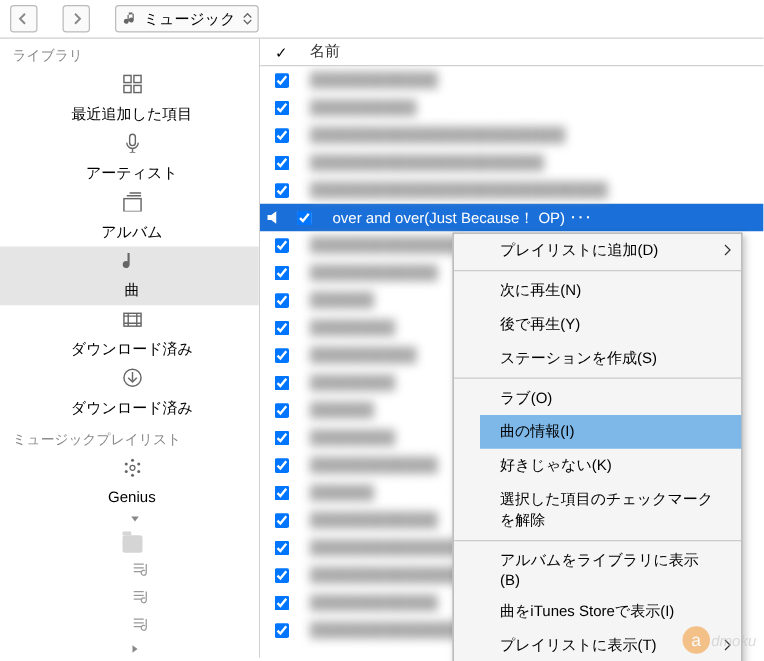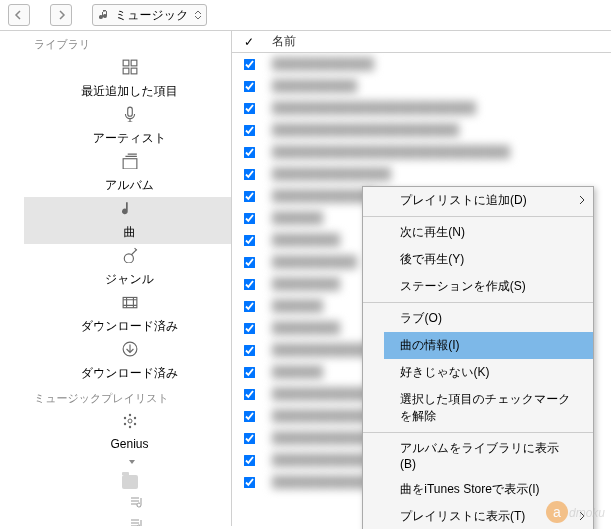--- a/index.html
+++ b/index.html
@@ -6,21 +6,21 @@
 body { background: #fff; width: 611px; height: 529px; overflow: hidden; position: relative; }
 
 .toolbar { height: 31px; display: flex; align-items: center; padding: 4px 8px; gap: 20px; border-bottom: 1px solid #d0d0d0; }
 .nav-btn { width: 22px; height: 22px; border: 1px solid #bbb; border-radius: 3px; background: #fafafa; display: flex; align-items: center; justify-content: center; color: #888; cursor: pointer; }
 .nav-btn svg { width: 10px; height: 10px; }
 .dropdown { height: 22px; border: 1px solid #bbb; border-radius: 3px; background: #fafafa; display: flex; align-items: center; padding: 0 18px 0 6px; gap: 4px; position: relative; min-width: 110px; }
 .dropdown svg.note { width: 12px; height: 12px; }
 .dropdown .arrows { position: absolute; right: 4px; display: flex; flex-direction: column; }
 .dropdown .arrows svg { width: 8px; height: 5px; }
 
-.main { display: flex; height: calc(100% - 34px); margin-left: 24px; }
+.main { display: flex; height: calc(100% - 34px); }
 
 .sidebar { width: 208px; border-right: 1px solid #d0d0d0; overflow-y: auto; background: #fff; }
 .section-header { font-size: 11px; color: #888; padding: 6px 10px 4px; }
 .sidebar-item { display: flex; align-items: center; padding: 3px 10px 3px 14px; gap: 8px; cursor: pointer; flex-direction: column; }
 .sidebar-item.selected { background: #e5e5e5; }
 .sidebar-item.indent1 { padding-left: 14px; }
 .sidebar-item.indent2 { padding-left: 28px; }
 .sidebar-item svg, .sidebar-item .icon { width: 16px; height: 16px; flex-shrink: 0; color: #666; }
 .sidebar-item .disclosure { width: 10px; height: 10px; margin-right: -4px; color: #888; }
 .folder-icon { width: 16px; height: 14px; background: #d5d5d5; border-radius: 2px; position: relative; }
@@ -107,27 +107,20 @@
           <span>アルバム</span>
         </div>
         <div class="sidebar-item indent1 selected">
           <svg viewBox="0 0 14 14">
             <path d="M5 2v8a2.5 2.5 0 11-1.5-2.3V2h1.5z" fill="#666"></path>
           </svg>
           <span>曲</span>
         </div>
         <div class="sidebar-item indent1">
           <svg viewBox="0 0 14 14">
-            <circle cx="6" cy="10" r="4" fill="none" stroke="#666"></circle>
-            <path d="M8 7l5-5M11 1l2 2" stroke="#666"></path>
-          </svg>
-          <span>ジャンル</span>
-        </div>
-        <div class="sidebar-item indent1">
-          <svg viewBox="0 0 14 14">
             <rect x="1" y="3" width="12" height="9" fill="none" stroke="#666"></rect>
             <path d="M1 5h12M1 10h12M4 3v9M10 3v9" stroke="#666"></path>
           </svg>
           <span>ダウンロード済み</span>
         </div>
         <div class="sidebar-item indent1">
           <svg viewBox="0 0 14 14">
             <circle cx="7" cy="7" r="6" fill="none" stroke="#666"></circle>
             <path d="M7 3v6M4 7l3 3 3-3" stroke="#666" fill="none"></path>
           </svg>
@@ -234,20 +227,29 @@
           <div class="chk">
             <input type="checkbox" checked="" style="">
           </div>
           <div class="txt blur">██████████████████████</div>
         </div>
         <div class="row">
           <div class="chk">
             <input type="checkbox" checked="" style="">
           </div>
           <div class="txt blur">████████████████████████████</div>
+        </div>
+        <div class="row sel">
+          <svg class="speaker" viewBox="0 0 14 14">
+            <path d="M2 5v4h3l4 3V2L5 5H2z" fill="#fff"></path>
+          </svg>
+          <div class="chk">
+            <input type="checkbox" checked="" style="">
+          </div>
+          <div class="txt">over and over(Just Because！ OP) ･･･</div>
         </div>
         <div class="row">
           <div class="chk">
             <input type="checkbox" checked="" style="">
           </div>
           <div class="txt blur">██████████████</div>
         </div>
         <div class="row">
           <div class="chk">
             <input type="checkbox" checked="" style="">

